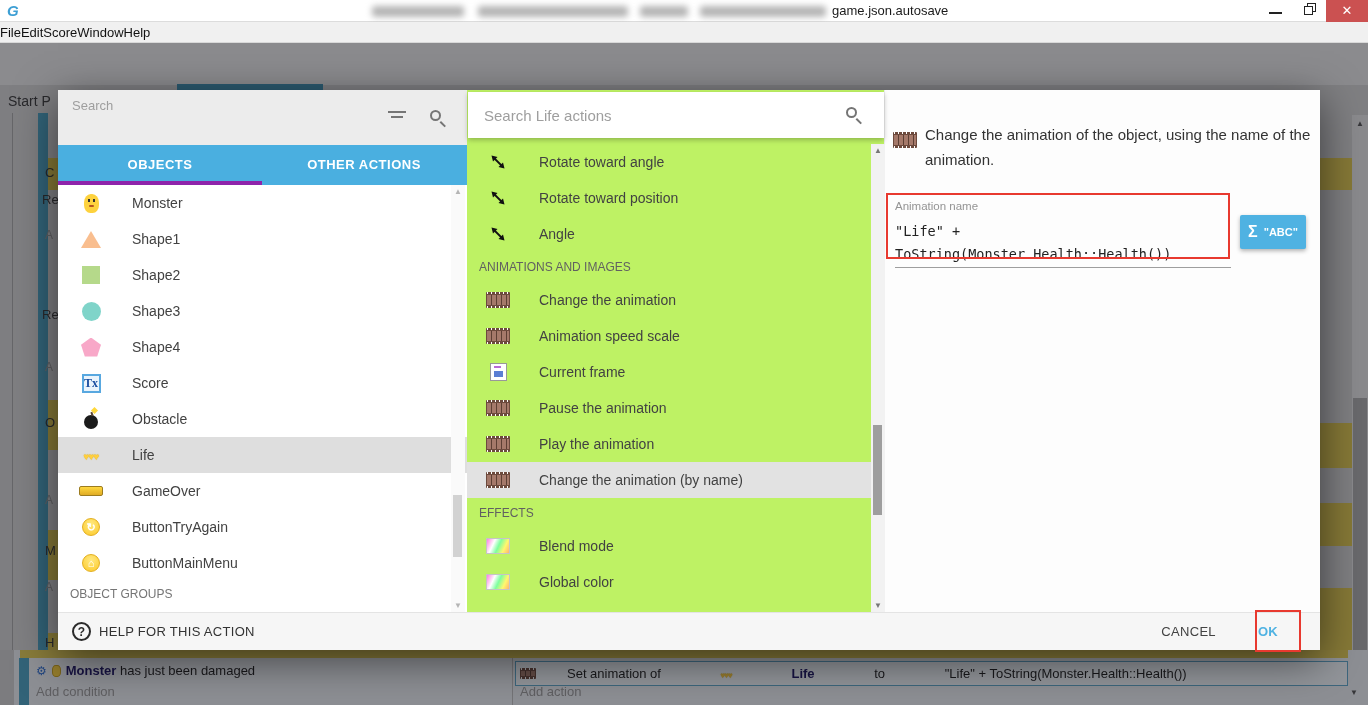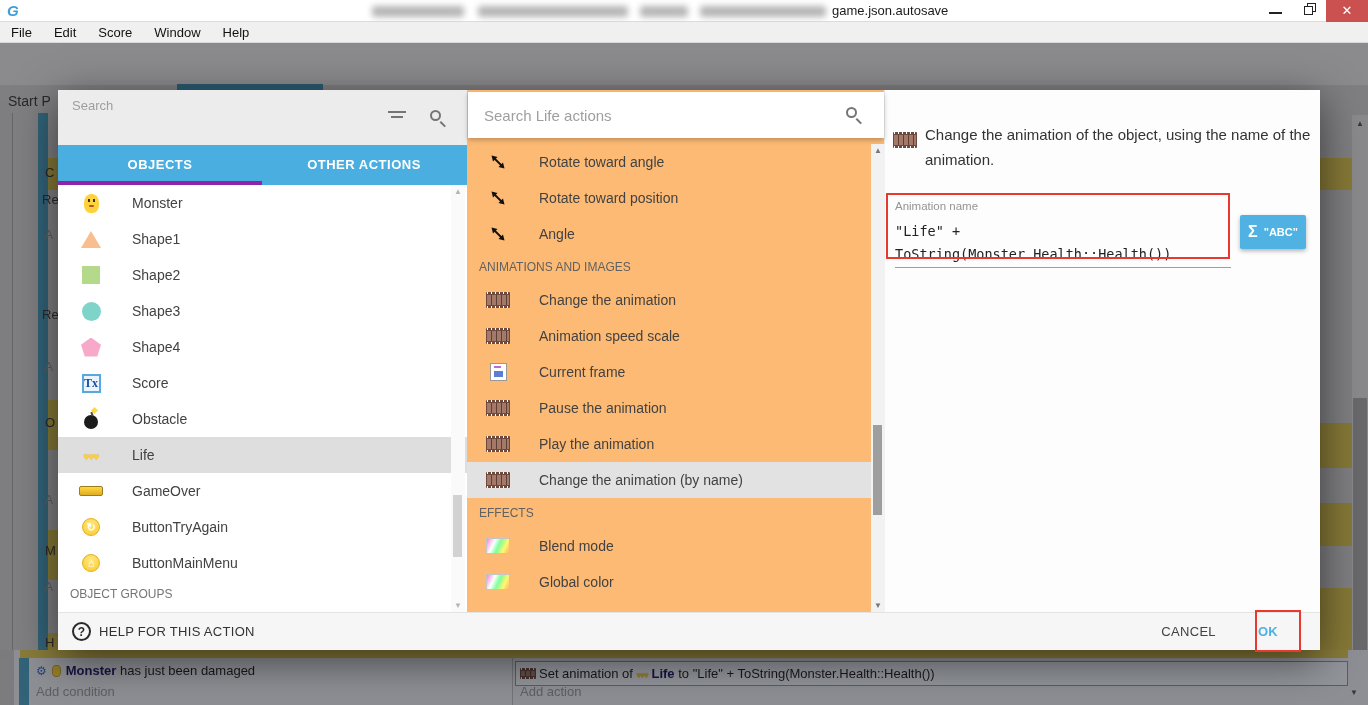--- a/index.html
+++ b/index.html
@@ -13,21 +13,21 @@
   .title-tail { position:absolute; left:832px; top:3px; font-size:13px; color:#1a1a1a; }
   .win-btn { position:absolute; top:0; height:22px; text-align:center; z-index:210; }
   .btn-min { left:1258px; width:34px; } .btn-min span { display:inline-block; width:13px; height:2px; background:#222; margin-top:12px; }
   .btn-rest { left:1292px; width:34px; }
   .rest-sq { position:absolute; left:12px; top:6px; width:9px; height:9px; border:1.5px solid #222; background:#fff; }
   .rest-sq2 { left:15px; top:3px; z-index:-1; }
   .btn-close { left:1326px; width:42px; background:#cb5151; color:#fff; font-size:13px; line-height:21px; }
 
   
   .menubar { position:absolute; left:0; top:22px; width:1368px; height:21px; background:#f0f0f0; border-bottom:1px solid #d8d8d8; z-index:200; display:flex; align-items:center; }
-  .menu-item { font-size:13px; color:#111; padding:0 11px; }
+  .menu-item { font-size:13px; color:#111; padding:0 0; }
 
   
   .toolbar { position:absolute; left:0; top:43px; width:1368px; height:42px; background:#e9e9e9; }
   .tbtn { position:absolute; top:48px; width:32px; height:32px; }
   .tsep { position:absolute; top:50px; width:1px; height:28px; background:#9a9a9a; }
 
   
   .events-bg { position:absolute; left:0; top:85px; width:1368px; height:620px; background:#d4d4d4; }
   .tab-indicator { position:absolute; left:177px; top:-1px; width:146px; height:7px; background:#3f93b5; }
   .bg-tab-label { position:absolute; left:8px; top:8px; font-size:14px; color:#3a3a3a; }
@@ -44,31 +44,31 @@
 
   
   .bottom-row { position:absolute; left:0; top:565px; width:1368px; height:55px; background:#eef0f4; }
   .yellow-band { position:absolute; left:20px; top:0; width:1328px; height:8px; background:#e5ce55; }
   .br-leftcols { position:absolute; left:0; top:0; width:14px; height:55px; background:#cfcfcf; }
   .br-teal { position:absolute; left:19px; top:8px; width:10px; height:47px; background:#4ba3c3; }
   .cond-line { position:absolute; left:36px; top:13px; font-size:13px; color:#1d1d1d; white-space:nowrap; }
   .obj-bold { font-weight:bold; color:#1b1464; }
   .add-ph { position:absolute; font-size:13px; color:#9b9b9b; }
   .vsep { position:absolute; left:512px; top:8px; width:1px; height:47px; background:#c0c0c0; }
-  .action-box { position:absolute; left:515px; top:11px; width:833px; height:25px; border:1px solid #5fa8cc; background:#f6fbff; display:flex; align-items:center; padding-left:4px; white-space:nowrap; font-size:13px; color:#1d1d1d; }
+  .action-box { position:absolute; left:515px; top:11px; width:833px; height:25px; border:1px solid #5fa8cc; background:#f6fbff; display:flex; align-items:center; padding-left:4px; white-space:nowrap; font-size:13px; color:#1d1d1d;gap:28px; }
   .gear-ico { color:#2e6fd0; font-size:12px; margin-right:3px; }
   .mini-mon { display:inline-block; width:9px; height:12px; background:#fdd23e; border-radius:40%; margin:0 5px -2px 2px; border:1px solid #caa21d; }
 
   
   .overlay { position:absolute; left:0; top:43px; width:1368px; height:662px; background:rgba(18,18,24,0.44); z-index:40; }
 
   
   .dialog { position:absolute; left:58px; top:90px; width:1262px; height:560px; background:#fdfdfd; z-index:100; box-shadow:0 10px 40px rgba(0,0,0,0.55); }
   .dlg-left { position:absolute; left:0; top:0; width:409px; height:522px; background:#fff; border-right:1px solid #ececec; }
-  .dlg-mid { position:absolute; left:409px; top:0; width:418px; height:522px; background:#fdba74; border-right:1px solid #ececec; }
+  .dlg-mid { position:absolute; left:409px; top:0; width:418px; height:522px; background:#bef264; border-right:1px solid #ececec; }
   .dlg-right { position:absolute; left:827px; top:8px; width:435px; height:522px; background:#fdfdfd;margin-top:12px; }
   .dlg-footer { position:absolute; left:0; top:522px; width:1262px; height:38px; background:#f6f6f6; border-top:1px solid #e4e4e4; display:flex; align-items:center; }
 
   
   .search-strip { position:absolute; left:0; top:0; width:409px; height:55px; background:#ececec; }
   .search-input { position:absolute; left:14px; top:2px; width:300px; height:26px; border:none; background:transparent; font-size:13px; color:#333; font-family:"Liberation Sans",sans-serif; }
   .search-input::placeholder { color:#9e9e9e; }
   .filter-ico { position:absolute; left:330px; top:21px; width:20px; height:13px; }
   .filter-ico i { display:block; background:#757575; height:2px; margin-bottom:3px; }
   .filter-ico i:nth-child(1){width:18px;} .filter-ico i:nth-child(2){width:12px; margin-left:3px;}

